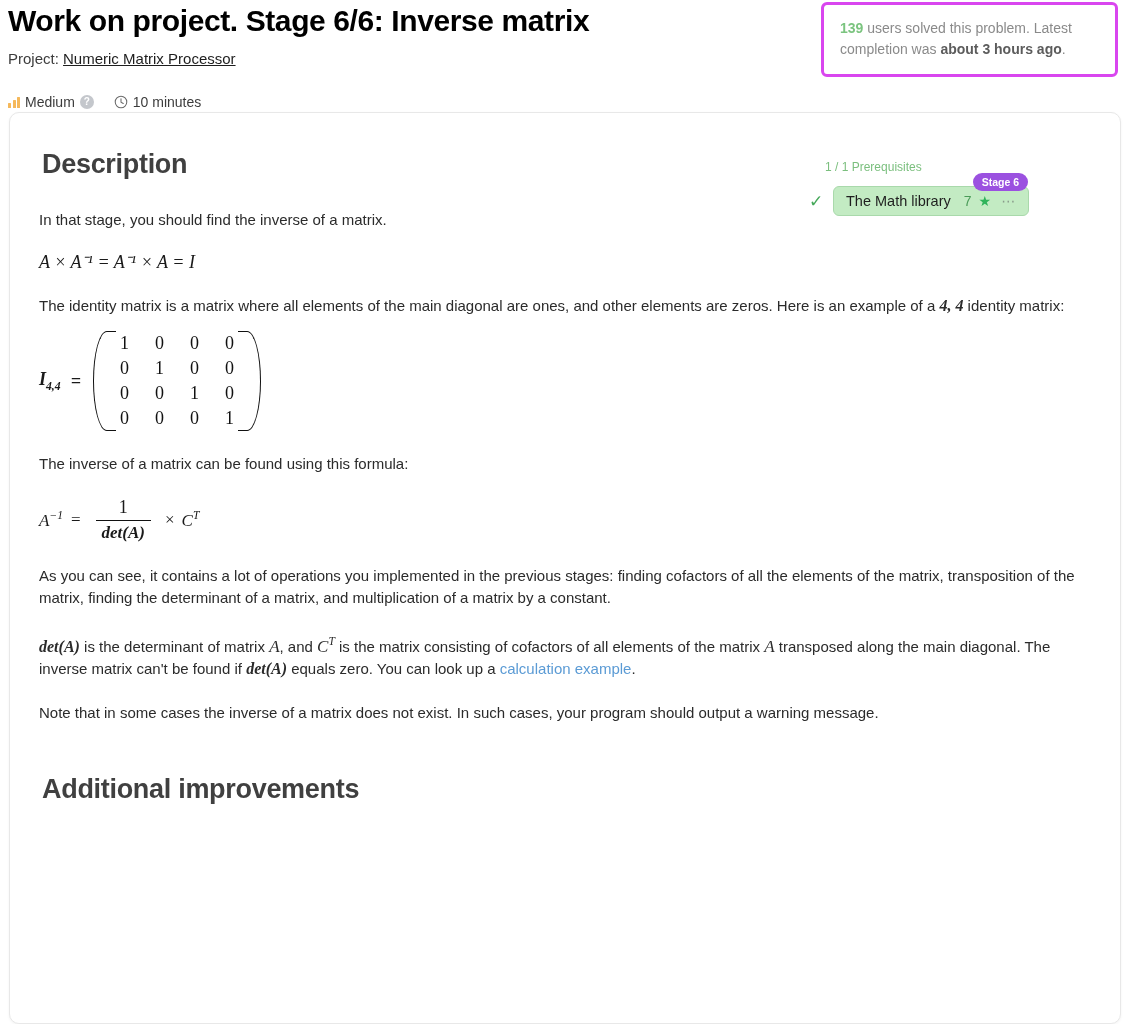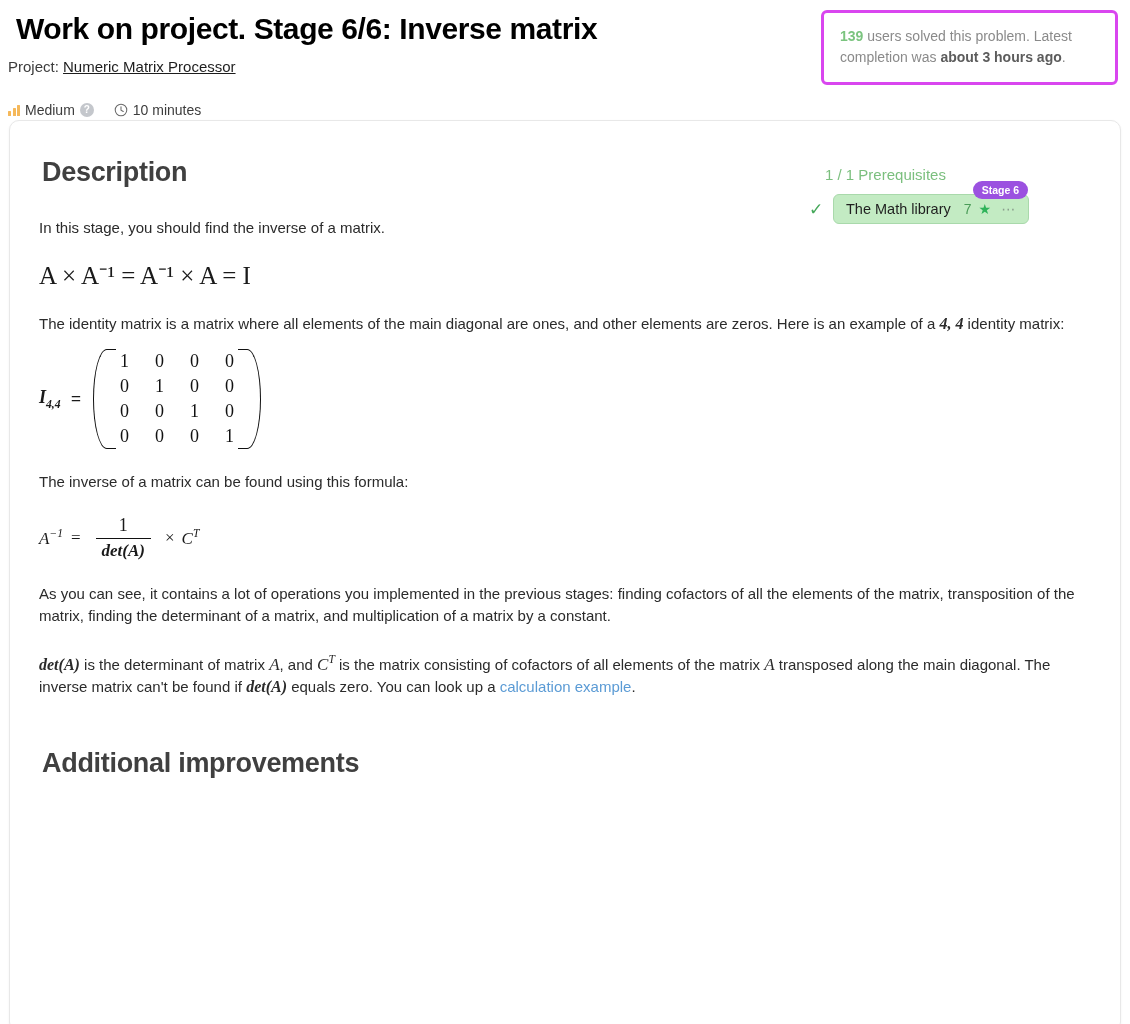--- a/index.html
+++ b/index.html
@@ -12,21 +12,21 @@
     overflow: hidden;
   }
   .page { position: relative; width: 1130px; height: 1024px; }
 
   
   .header { padding: 0 0 0 8px; position: relative; }
   .title {
     font-size: 30px;
     font-weight: bold;
     letter-spacing: -0.4px;
-    margin: 8px;
+    margin: 0;
     padding-top: 2px;
     line-height: 38px;
     color: #000;
   }
   .project-line {
     font-size: 15px;
     color: #3c3c3c;
     margin-top: 9px;
     line-height: 20px;
   }
@@ -115,21 +115,21 @@
   .mi { font-family: "Liberation Serif", serif; font-style: italic; font-size: 17px; }
   .mn { font-family: "Liberation Serif", serif; font-style: normal; font-size: 17px; }
   .mb { font-family: "Liberation Serif", serif; font-style: italic; font-weight: bold; font-size: 16px; }
   sup.ex { font-size: 0.68em; vertical-align: super; font-style: italic; }
 
   .math-block {
     margin: 18px 0 0 9px;
     font-family: "Liberation Serif", serif;
     font-size: 19px;
   }
-  .math-inline-eq { font-family: "Liberation Serif", serif; font-size: 25px; }
+  .math-inline-eq { font-family: "Liberation Serif", serif; font-style: italic; font-size: 18px; }
 
   
   .matrix-display {
     display: flex; align-items: center;
     margin: 14px 0 0 9px;
     font-family: "Liberation Serif", serif;
   }
   .mat-label { font-style: italic; font-size: 18px; font-weight: bold; margin-right: 10px; }
   .mat-label sub { font-size: 0.65em; font-style: italic; font-weight: bold; }
   .paren {
@@ -171,21 +171,21 @@
 
   
   .prereq {
     position: absolute;
     right: 32px; top: 44px;
     width: 280px;
     text-align: left;
   }
   .prereq-title {
     color: #7bbf7e;
-    font-size: 15px;
+    font-size: 12px;
     font-weight: 500;
     margin: 0 0 9px 17px;
     line-height: 20px;
   }
   .prereq-row { display: flex; align-items: center; position: relative; }
   .check {
     color: #45a85a;
     font-size: 17px;
     margin-right: 9px;
     line-height: 1;
@@ -267,21 +267,21 @@
           <span class="chip-name">The Math library</span>
           <span class="chip-score">7</span>
           <span class="chip-star">★</span>
           <span class="chip-dots">⋯</span>
         </div>
       </div>
     </div>
 
     <h2 class="section">Description</h2>
 
-    <p class="body first-body">In this stage, you should find the inverse of a matrix.</p>
+    <p class="body first-body">In that stage, you should find the inverse of a matrix.</p>
 
 
     <div class="math-block">
       <span class="math-inline-eq">A × A⁻¹ = A⁻¹ × A = I</span>
     </div>
 
 
     <p class="body"><span>The identity matrix is a matrix where all elements of the main diagonal are ones, and other elements are zeros. Here is an example of a </span><span class="mb">4, 4</span><span> identity matrix:</span></p>
 
     <div class="matrix-display">
@@ -329,17 +329,18 @@
         <span class="den">det(A)</span>
       </span>
       <span class="times">×</span>
       <span class="mi"><span>C</span><sup class="ex">T</sup></span>
     </div>
 
     <p class="body">As you can see, it contains a lot of operations you implemented in the previous stages: finding cofactors of all the elements of the matrix, transposition of the matrix, finding the determinant of a matrix, and multiplication of a matrix by a constant.</p>
 
     <p class="body"><span class="mb">det(A)</span><span> is the determinant of matrix </span><span class="mi">A</span><span>, and </span><span class="mi"><span>C</span><sup class="ex">T</sup></span><span> is the matrix consisting of cofactors of all elements of the matrix </span><span class="mi">A</span><span> transposed along the main diagonal. The inverse matrix can't be found if </span><span class="mb">det(A)</span><span> equals zero. You can look up a </span><a class="link blue2">calculation example</a><span>.</span></p>
 
+    <p class="body">Note that in some cases the inverse of a matrix does not exist. In such cases, your program should output a warning message.</p>
 
     <h2 class="section improvements">Additional improvements</h2>
 
   </div>
 </div>
 
 </body></html>

